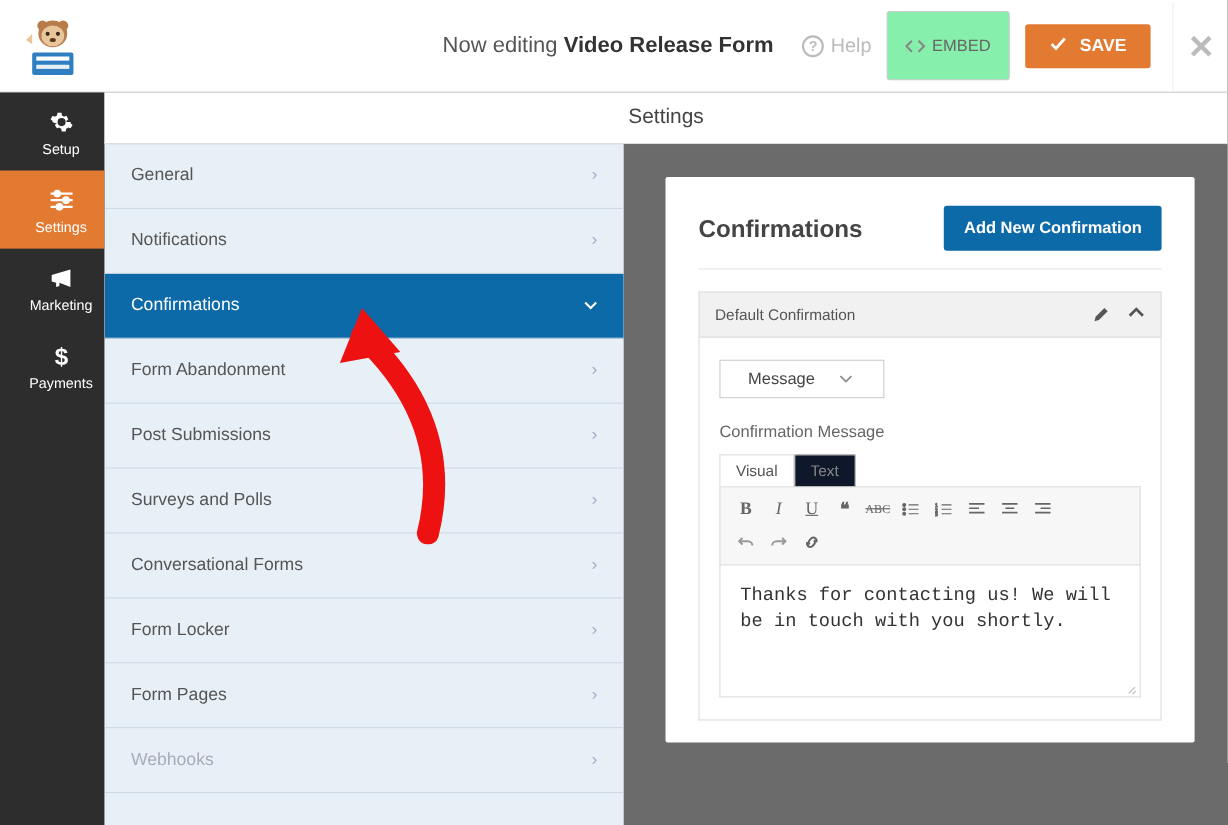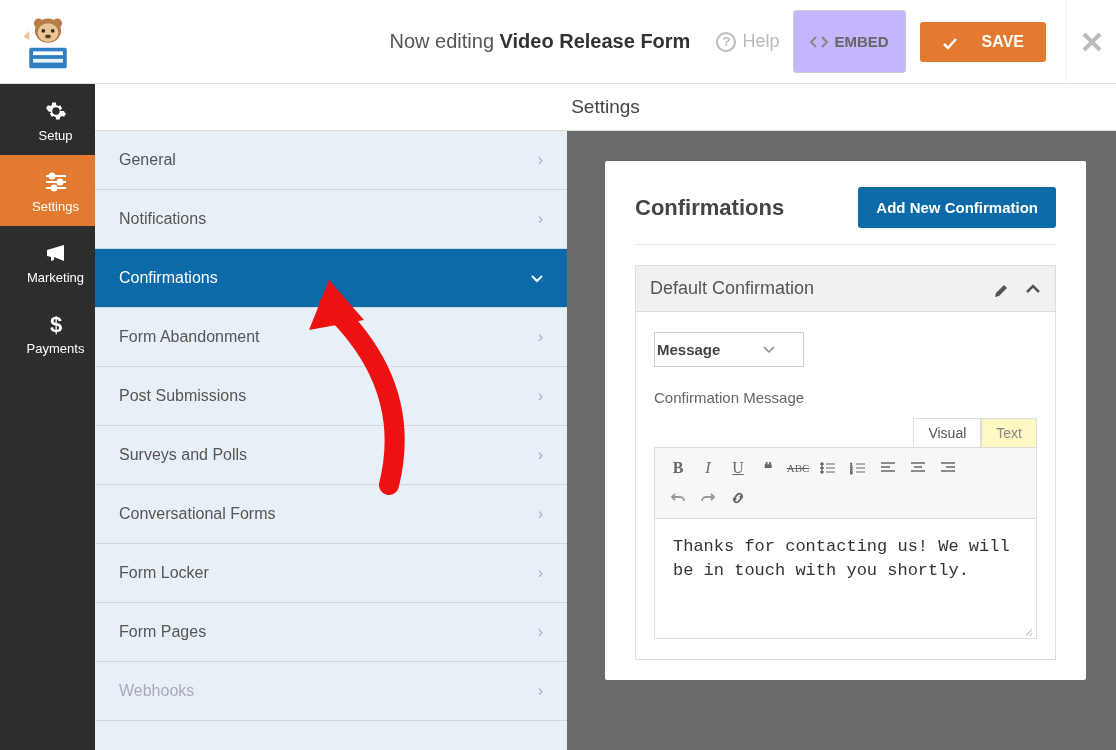--- a/index.html
+++ b/index.html
@@ -5,49 +5,49 @@
   * { box-sizing: border-box; margin: 0; padding: 0; }
   body { font-family: -apple-system, BlinkMacSystemFont, "Segoe UI", Helvetica, Arial, sans-serif; background:#fff; width:1116px; height:750px; overflow:hidden; }
   .topbar { height:84px; border-bottom:1px solid #e0e0e0; display:flex; align-items:center; }
   .logo { width:95px; display:flex; align-items:center; justify-content:center; }
   .logo svg { width:60px; height:60px; }
   .topbar-main { flex:1; display:flex; align-items:center; justify-content:flex-end; gap:14px; padding-right:20px; }
   .now-editing { font-size:20px; color:#555; }
   .now-editing strong { color:#333; font-weight:700; }
   .help-link { display:flex; align-items:center; gap:6px; color:#bbb; font-size:18px; cursor:pointer; margin-left:12px; }
   .help-icon { width:20px; height:20px; border-radius:50%; border:2px solid #bbb; display:inline-flex; align-items:center; justify-content:center; font-size:13px; font-weight:bold; color:#bbb; }
-  .embed-btn { border:1px solid #ccc; background:#c4b5fd; color:#666; font-weight:700; font-size:15px; padding:22px 16px; cursor:pointer; display:flex; align-items:center; gap:6px; border-radius:3px;}
-  .save-btn { background:#e27a31; color:#fff; border:none; font-weight:700; font-size:16px; padding:11px 22px; cursor:pointer; display:flex; align-items:flex-end; gap:24px; border-radius:3px;}
+  .embed-btn { border:1px solid #ccc; background:#86efac; color:#666; font-weight:400; font-size:15px; padding:22px 16px; cursor:pointer; display:flex; align-items:center; gap:6px; border-radius:3px;}
+  .save-btn { background:#e27a31; color:#fff; border:none; font-weight:700; font-size:16px; padding:11px 22px; cursor:pointer; display:flex; align-items:flex-start; gap:12px; border-radius:3px;}
   .close-x { width:50px; text-align:center; color:#bbb; font-size:28px; cursor:pointer; border-left:1px solid #eee; height:80px; display:flex; align-items:center; justify-content:center;}
   .workspace { display:flex; height:670px; }
   .sidenav { width:95px; background:#2d2d2d; display:flex; flex-direction:column; }
   .sidenav-item { color:#fff; text-align:center; padding:14px 0 12px 16px; font-size:13px; cursor:pointer; }
   .sidenav-item.active { background:#e27a31; }
   .sidenav-item .icon-wrap { height:26px; display:flex; align-items:center; justify-content:center; margin-bottom:4px;}
   .content { flex:1; display:flex; flex-direction:column; background:#6b6b6b;}
   .content-title { background:#fff; text-align:center; font-size:19px; color:#444; padding:12px 0; border-bottom:1px solid #ddd;}
   .content-body { flex:1; display:flex; overflow:hidden;}
   .settings-list { width:472px; background:#e8f0f7; overflow:auto; position:relative;}
   .settings-item { padding:20px 24px; border-bottom:1px solid #cfd9e3; color:#555; font-size:16px; display:flex; align-items:center; justify-content:space-between; cursor:pointer;}
   .settings-item .chev { color:#aac; font-size:16px;}
   .settings-item.active { background:#0d6aa8; color:#fff; }
   .settings-item.active .chev { color:#fff; }
   .settings-item.dim { color:#aab; }
   .canvas { flex:1; background:#6b6b6b; padding:30px 30px 0 38px; overflow:auto;}
   .panel { background:#fff; border-radius:2px; padding:26px 30px 20px 30px; }
   .panel-head { display:flex; align-items:center; justify-content:space-between; border-bottom:1px solid #e5e5e5; padding-bottom:16px; margin-bottom:20px;}
   .panel-head h2 { font-size:22px; color:#444; font-weight:600;}
   .add-btn { background:#0d6aa8; color:#fff; border:none; font-weight:600; font-size:15px; padding:12px 18px; cursor:pointer; border-radius:3px;}
-  .acc-head { background:#f1f1f1; border:1px solid #ddd; padding:12px 14px; display:flex; align-items:flex-end; justify-content:space-between; color:#555; font-size:18px;}
+  .acc-head { background:#f1f1f1; border:1px solid #ddd; padding:12px 14px; display:flex; align-items:flex-end; justify-content:space-between; color:#555; font-size:14px;}
   .acc-head .icons { display:flex; gap:16px; color:#555;}
   .acc-body { border:1px solid #ddd; border-top:none; padding:20px 18px;}
   .field-label { color:#666; font-size:15px; margin-bottom:10px; display:block;}
-  .select { border:1px solid #ccc; padding:8px 28px 8px 2px; font-size:15px; color:#444; background:#fff; position:relative; width:150px; display:flex; align-items:center; justify-content:space-between;font-weight:bold;}
-  .editor-tabs { display:flex; justify-content:flex-end; gap:0; margin-top:12px;}
-  .editor-tab { border:1px solid #ddd; border-bottom:none; padding:6px 14px; font-size:14px; color:#888; background:#fef9c3; cursor:pointer;}
+  .select { border:1px solid #ccc; padding:8px 28px 8px 25px; font-size:15px; color:#444; background:#fff; position:relative; width:150px; display:flex; align-items:center; justify-content:space-between;}
+  .editor-tabs { display:flex; gap:0; margin-top:12px;}
+  .editor-tab { border:1px solid #ddd; border-bottom:none; padding:6px 14px; font-size:14px; color:#888; background:#0f172a; cursor:pointer;}
   .editor-tab.active { background:#fff; color:#555; }
   .editor-toolbar { border:1px solid #ddd; background:#f7f7f7; padding:6px 8px; display:flex; flex-wrap:wrap; gap:0;}
   .editor-toolbar .tb { width:30px; height:28px; display:inline-flex; align-items:center; justify-content:center; color:#666; font-family:Georgia, serif; cursor:pointer;}
   .editor-area { border:1px solid #ddd; border-top:none; min-height:120px; padding:16px 18px; font-family:Liberation Mono, monospace; font-size:17px; color:#333; line-height:1.4; position:relative;}
   .resize-grip { position:absolute; right:2px; bottom:2px; width:12px; height:12px; }
   .resize-grip::before,.resize-grip::after{content:'';position:absolute;background:#bbb;}
   .resize-grip::before{width:8px;height:1px;bottom:3px;right:1px;transform:rotate(-45deg);}
   .resize-grip::after{width:4px;height:1px;bottom:1px;right:1px;transform:rotate(-45deg);}
   .check-row { display:flex; align-items:center; gap:8px; margin-top:18px; color:#555; font-size:15px;}
   .check-row input { width:16px; height:16px; accent-color:#0d6aa8;}

